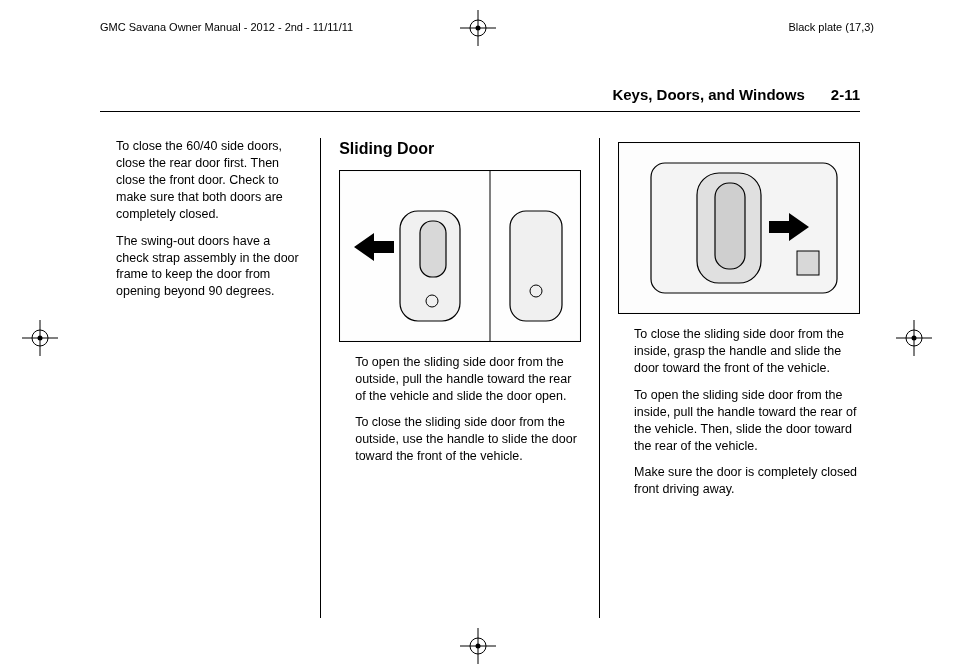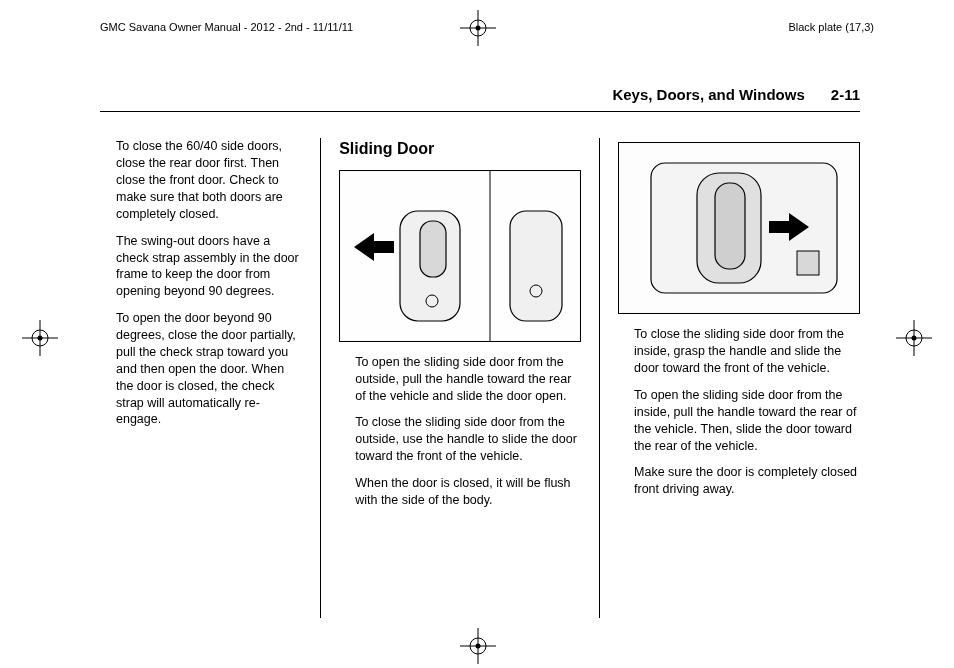--- a/index.html
+++ b/index.html
@@ -133,21 +133,20 @@
     <div class="running-head">
       <span>Keys, Doors, and Windows</span>
       <span>2-11</span>
     </div>
 
     <div class="cols">
 
       <div class="col">
         <p>To close the 60/40 side doors, close the rear door first. Then close the front door. Check to make sure that both doors are completely closed.</p>
         <p>The swing-out doors have a check strap assembly in the door frame to keep the door from opening beyond 90 degrees.</p>
-        <p>To open the door beyond 90 degrees, close the door partially, pull the check strap toward you and then open the door. When the door is closed, the check strap will automatically re-engage.</p>
       </div>
 
       <div class="col-divider"></div>
 
       <div class="col">
         <h2 class="section">Sliding Door</h2>
         <div class="figure">
           <svg width="240" height="170" viewBox="0 0 240 170">
             <rect x="1" y="1" width="238" height="168" fill="#fefefe" stroke="none"></rect>
             <line x1="150" y1="0" x2="150" y2="170" stroke="#000" stroke-width="1"></line>
@@ -157,21 +156,20 @@
             <circle cx="92" cy="130" r="6" fill="none" stroke="#000"></circle>
 
             <rect x="170" y="40" width="52" height="110" rx="16" fill="#f0f0f0" stroke="#000" stroke-width="1.2"></rect>
             <circle cx="196" cy="120" r="6" fill="none" stroke="#000"></circle>
 
             <polygon points="14,76 34,62 34,70 54,70 54,82 34,82 34,90" fill="#000"></polygon>
           </svg>
         </div>
         <p>To open the sliding side door from the outside, pull the handle toward the rear of the vehicle and slide the door open.</p>
         <p>To close the sliding side door from the outside, use the handle to slide the door toward the front of the vehicle.</p>
-        <p>When the door is closed, it will be flush with the side of the body.</p>
       </div>
 
       <div class="col-divider" style="min-height:420px;"></div>
 
       <div class="col">
         <div class="figure">
           <svg width="240" height="170" viewBox="0 0 240 170">
             <rect x="1" y="1" width="238" height="168" fill="#fdfdfd" stroke="none"></rect>
             <rect x="32" y="20" width="186" height="130" rx="14" fill="#f4f4f4" stroke="#000" stroke-width="1.2"></rect>
             <rect x="78" y="30" width="64" height="110" rx="22" fill="#e0e0e0" stroke="#000" stroke-width="1.2"></rect>

